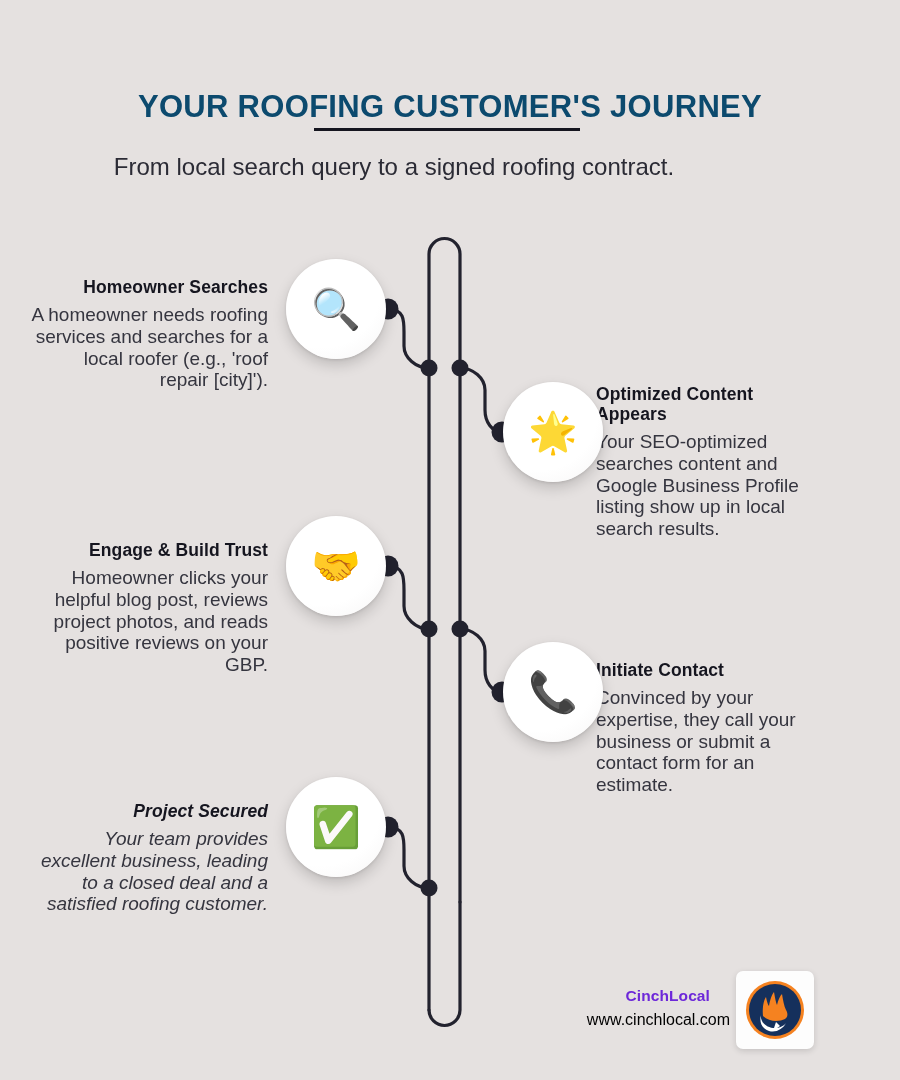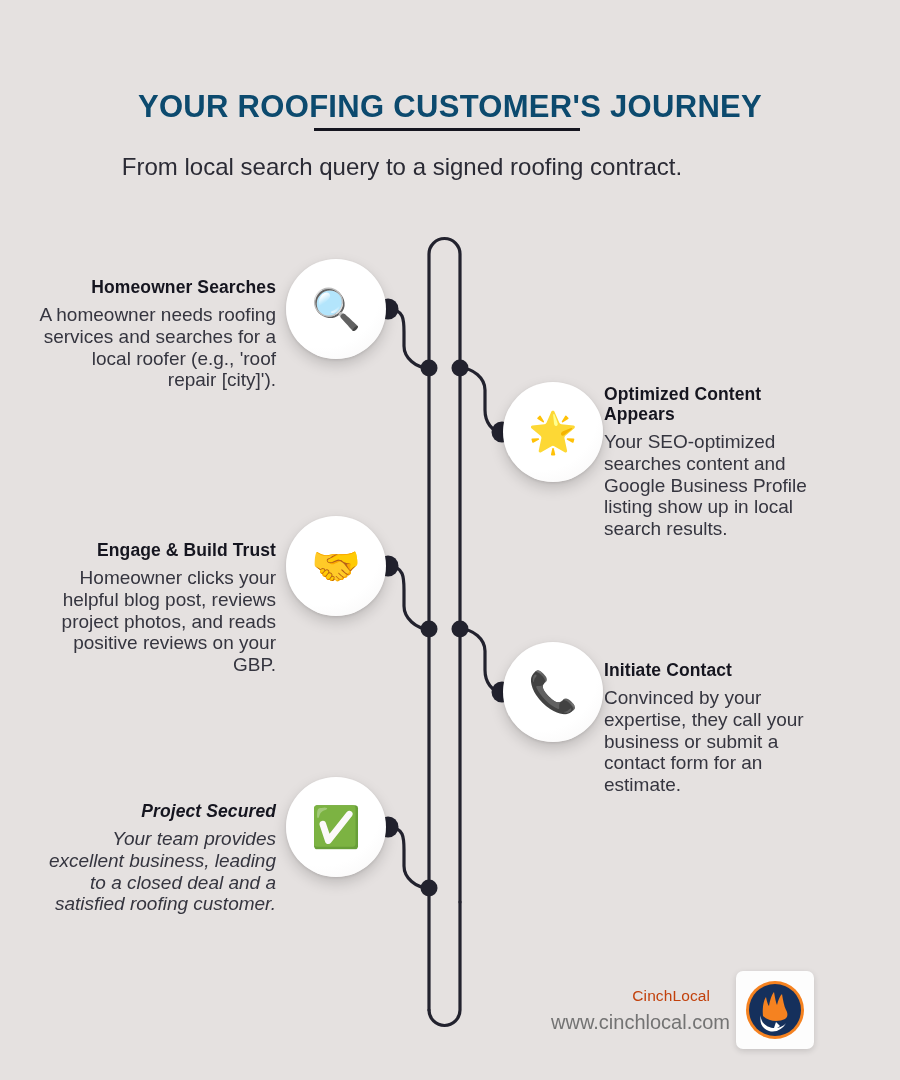--- a/index.html
+++ b/index.html
@@ -21,21 +21,21 @@
     font-size:31px; font-weight:bold; letter-spacing:0.3px;
     color:#0c4a6e;
     text-transform:uppercase;
     margin-top:27px;
   }
   .divider {
     position:absolute; left:314px; top:128px; width:266px; height:3px;
     background:#15151f;
   }
   .subtitle {
-    position:absolute; left:8px; top:153px; width:788px;
+    position:absolute; left:0; top:153px; width:788px;
     text-align:center;
     font-size:24px; font-weight:400; color:#2b2b35;
   }
 
   
   #spine { position:absolute; left:0; top:0; width:900px; height:1080px; }
 
   
   .node {
     position:absolute; width:100px; height:100px; border-radius:50%;
@@ -45,46 +45,46 @@
     z-index:3;
   }
   .node .glyph { font-size:40px; line-height:1; }
   .n1 { left:286px; top:259px; }
   .n2 { left:503px; top:382px; }
   .n3 { left:286px; top:516px; }
   .n4 { left:503px; top:642px; }
   .n5 { left:286px; top:777px; }
 
   
-  .step { position:absolute;margin-left:8px; }
+  .step { position:absolute; }
   .step.left  { width:238px; left:30px;  text-align:right; }
   .step.right { width:230px; left:596px; text-align:left;  }
   .step h3 {
     font-size:17.5px; font-weight:bold; color:#15151f;
     line-height:1.14; margin-bottom:6px; letter-spacing:0.1px;
   }
   .step p {
     font-size:19px; font-weight:400; color:#35353f;
     line-height:1.15;
   }
   .s1 { top:278px; }
   .s2 { top:385px; }
   .s3 { top:541px; }
   .s4 { top:661px; }
   .s5 { top:802px;font-style:italic; }
 
   
   .brand-name {
     position:absolute; right:190px; top:987px;
-    font-size:15.5px; font-weight:normal; color:#c2410c;
+    font-size:15.5px; font-weight:bold; color:#6d28d9;
     text-align:right; letter-spacing:0.1px;
   }
   .brand-url {
     position:absolute; right:170px; top:1011px;
-    font-size:20px; font-weight:400; color:#737373;
+    font-size:16px; font-weight:400; color:#000000;
     text-align:right;
   }
   .logo-tile {
     position:absolute; left:736px; top:971px; width:78px; height:78px;
     background:#fdfdfd; border-radius:7px;
     box-shadow:0 2px 6px rgba(0,0,0,0.14);
     display:flex; align-items:center; justify-content:center;
   }
 </style>
 </head>

